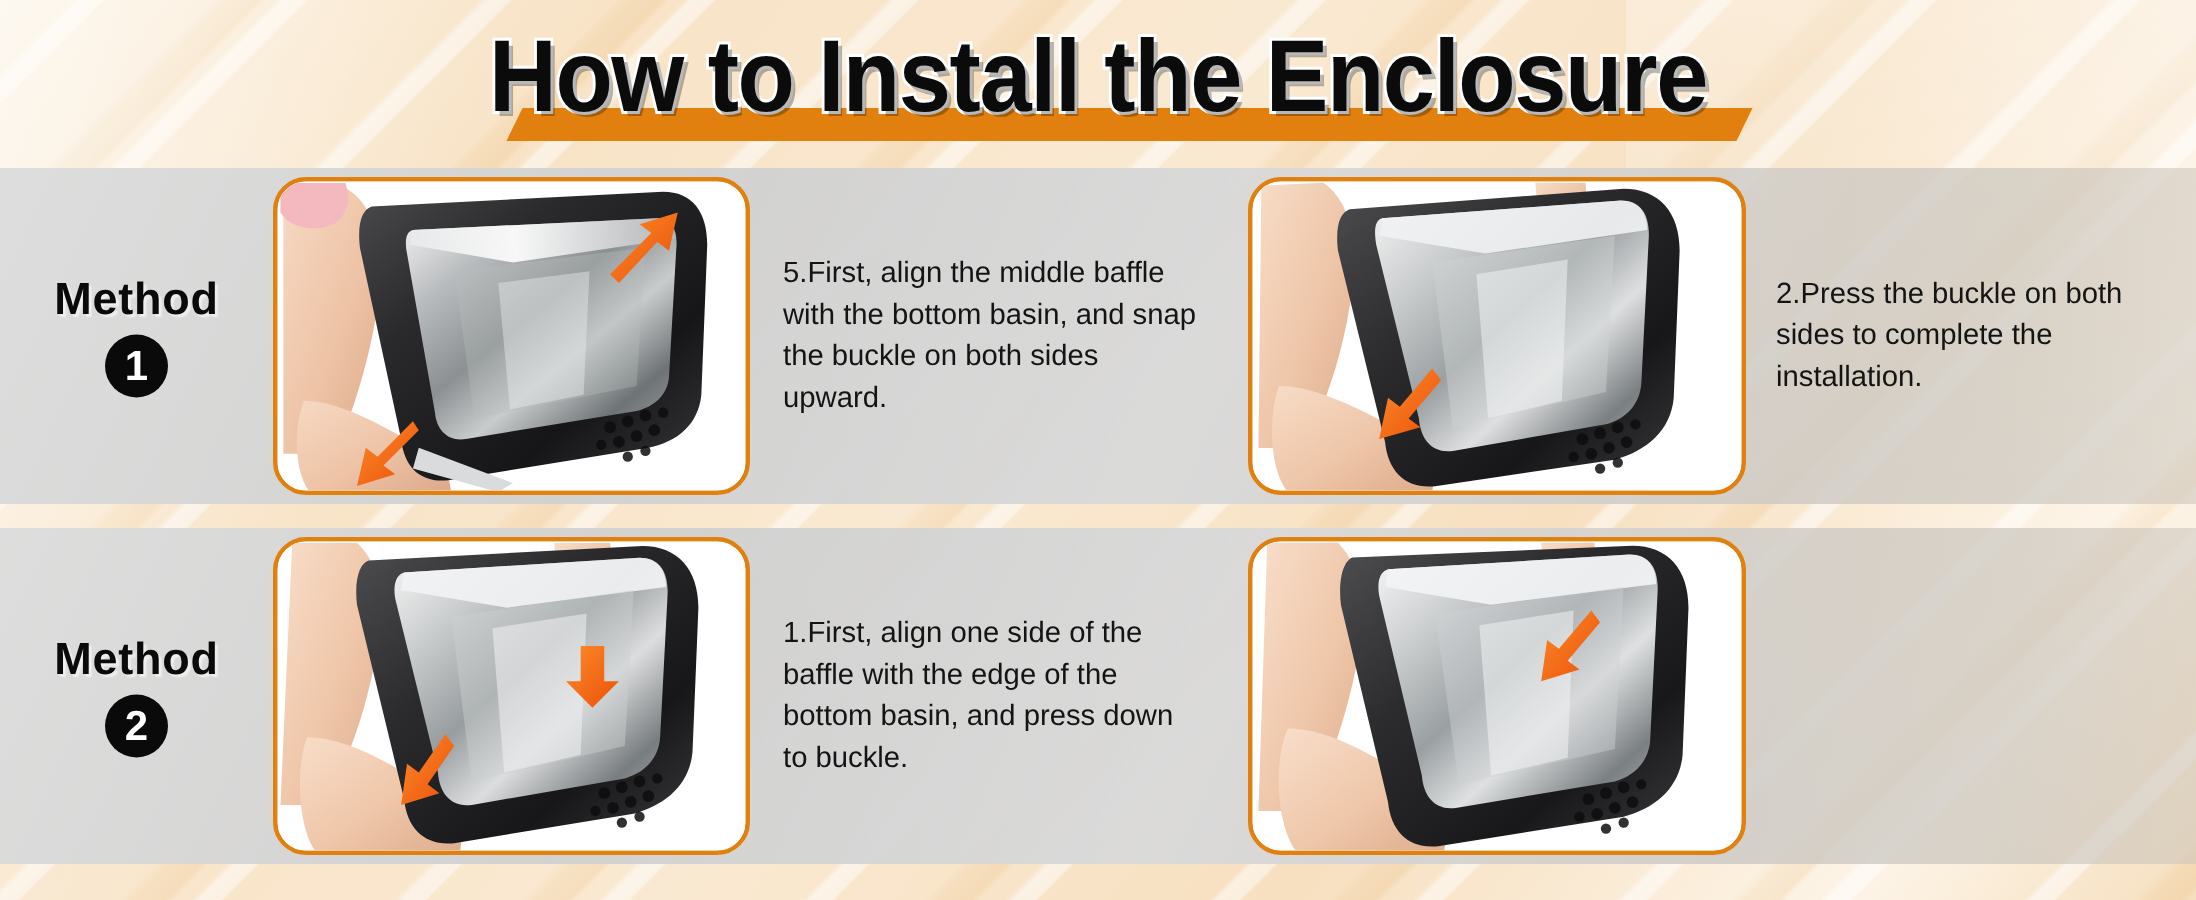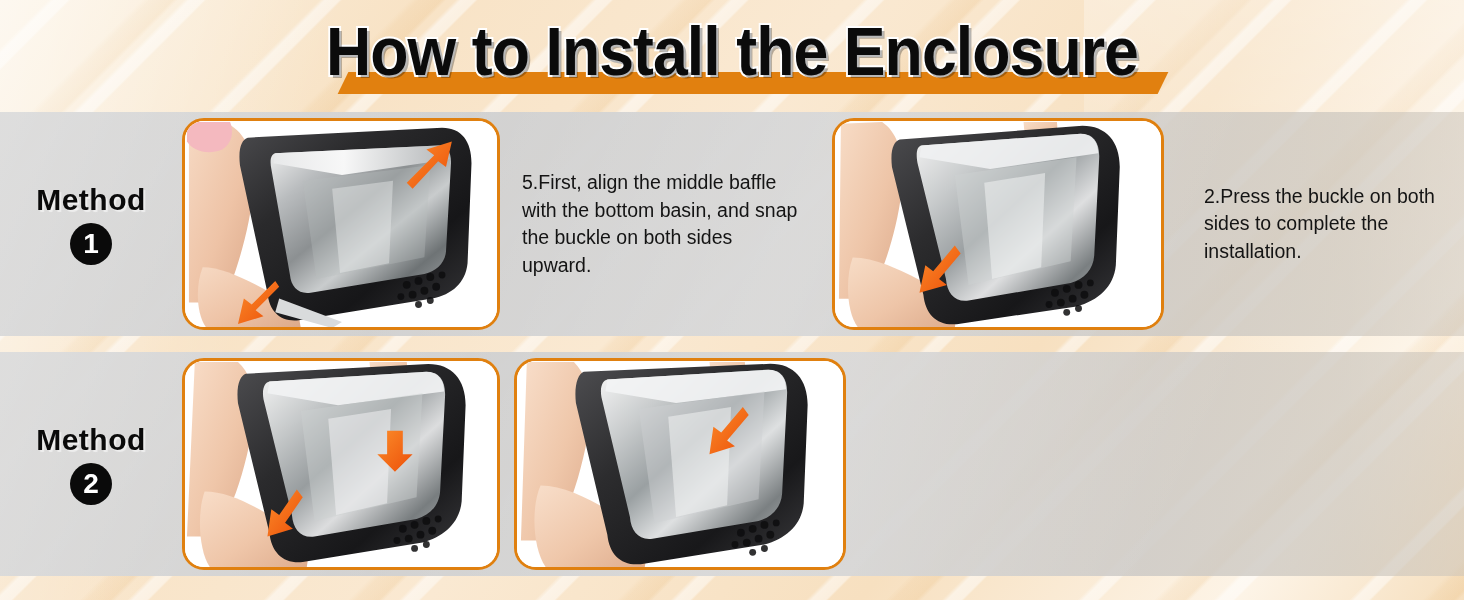--- a/index.html
+++ b/index.html
@@ -140,21 +140,21 @@
 
   
   .step-text {
     flex:1 1 auto;
     padding:0 18px 0 22px;
     font-size:19.5px;
     line-height:27.5px;
     color:#141414;
     max-width:318px;
   }
-  .step-text.right { max-width:300px; padding-left:40px; }
+  .step-text.right { max-width:300px; padding-left:20px; }
 
   .spacer-sm { flex:0 0 14px; }
 
   
   .scene { position:absolute; inset:0; }
   .scene svg { display:block; width:100%; height:100%; }
 
   
   #footer-strip { position:absolute; left:0; top:576px; width:1464px; height:24px; z-index:1; }
 </style>
@@ -395,20 +395,21 @@
           <g>
             <path d="M222 72 L222 96 L232 96 L214 114 L196 96 L206 96 L206 72 Z" fill="url(#arrowG3)"></path>
           </g>
           <g>
             <path d="M120 140 L102 166 L110 172 L84 180 L88 152 L96 158 L114 132 Z" fill="url(#arrowG3)"></path>
           </g>
         </svg>
       </div>
     </div>
 
+    <div class="step-text">1.First, align one side of the baffle with the edge of the bottom basin, and press down to buckle.</div>
 
     <div class="spacer-sm"></div>
 
     <div class="photo-card wide">
       <div class="scene">
         <svg viewBox="0 0 332 212" preserveAspectRatio="xMidYMid slice">
           <defs>
             <linearGradient id="steel4" x1="0" y1="0" x2="1" y2="1">
               <stop offset="0%" stop-color="#f6f6f6"></stop>
               <stop offset="24%" stop-color="#c9cccd"></stop>

